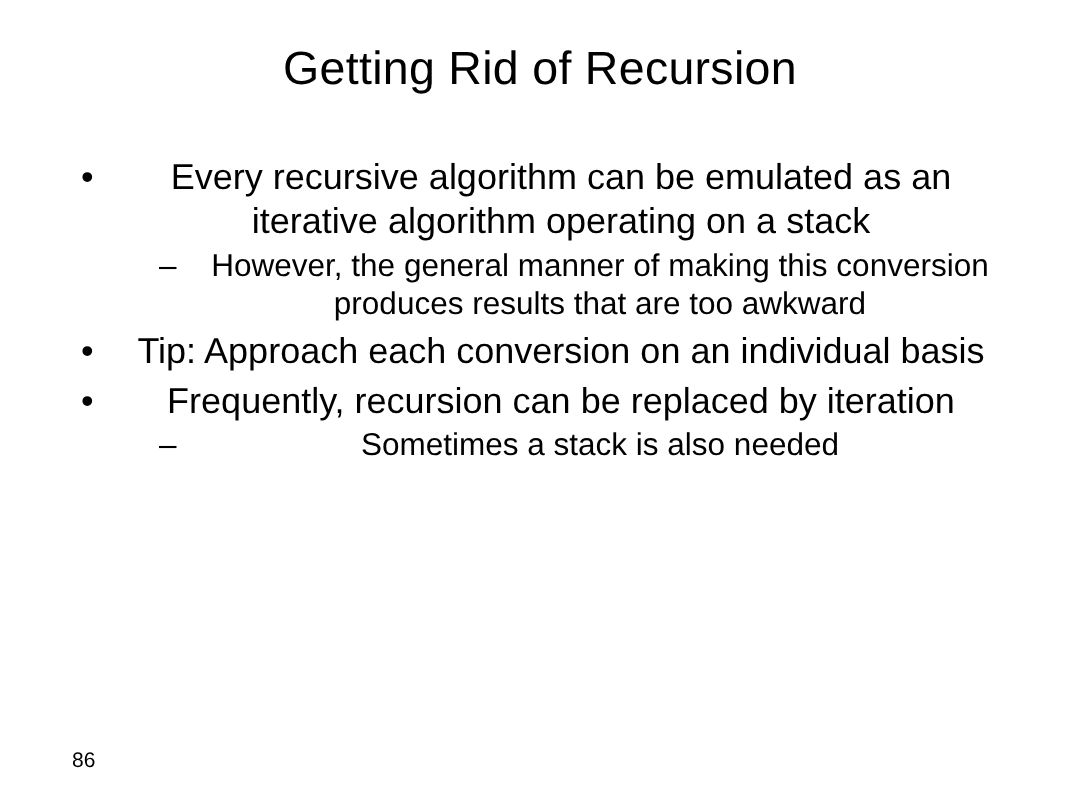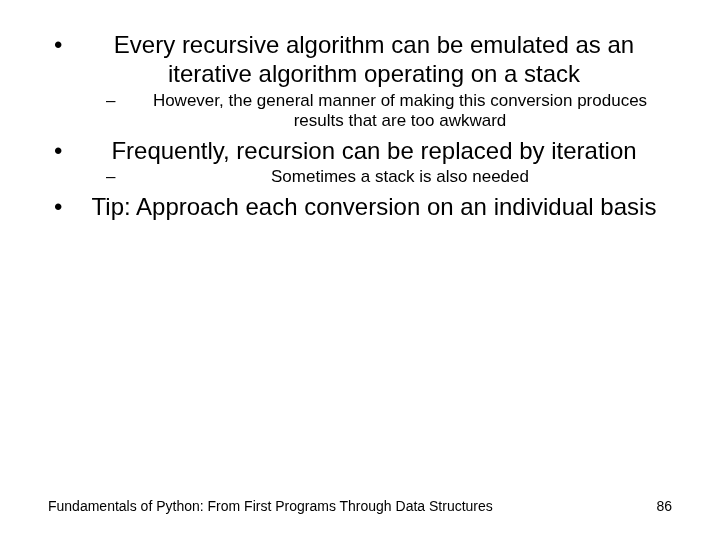--- a/index.html
+++ b/index.html
@@ -50,21 +50,21 @@
     font-size: 24px;
   }
   ul.level2 {
     list-style: none;
     margin: 2px 0 4px 0;
     padding: 0 0 0 30px;
   }
   ul.level2 > li {
     position: relative;
     padding-left: 22px;
-    font-size: 17px;
+    font-size: 21px;
     line-height: 1.22;
     margin-bottom: 2px;
   }
   ul.level2 > li::before {
     content: "–";
     position: absolute;
     left: 0;
     top: 0;
   }
   .footer {
@@ -76,43 +76,43 @@
     display: flex;
     justify-content: space-between;
     align-items: baseline;
   }
 </style>
 </head>
 <body>
 
 <div class="slide">
 
+  <div class="title">Getting Rid of Recursion</div>
 
   <div class="body">
     <ul class="level1">
       <li>
         <span>Every recursive algorithm can be emulated as an iterative algorithm operating on a stack</span>
         <ul class="level2">
           <li>
             <span>However, the general manner of making this conversion produces results that are too awkward</span>
           </li>
         </ul>
       </li>
       <li>
+        <span>Tip: Approach each conversion on an individual basis</span>
+      </li>
+      <li>
         <span>Frequently, recursion can be replaced by iteration</span>
         <ul class="level2">
           <li>
             <span>Sometimes a stack is also needed</span>
           </li>
         </ul>
       </li>
-      <li>
-        <span>Tip: Approach each conversion on an individual basis</span>
-      </li>
     </ul>
   </div>
 
   <div class="footer">
-    <span>Fundamentals of Python: From First Programs Through Data Structures</span>
     <span>86</span>
   </div>
 
 </div>
 
 </body></html>

